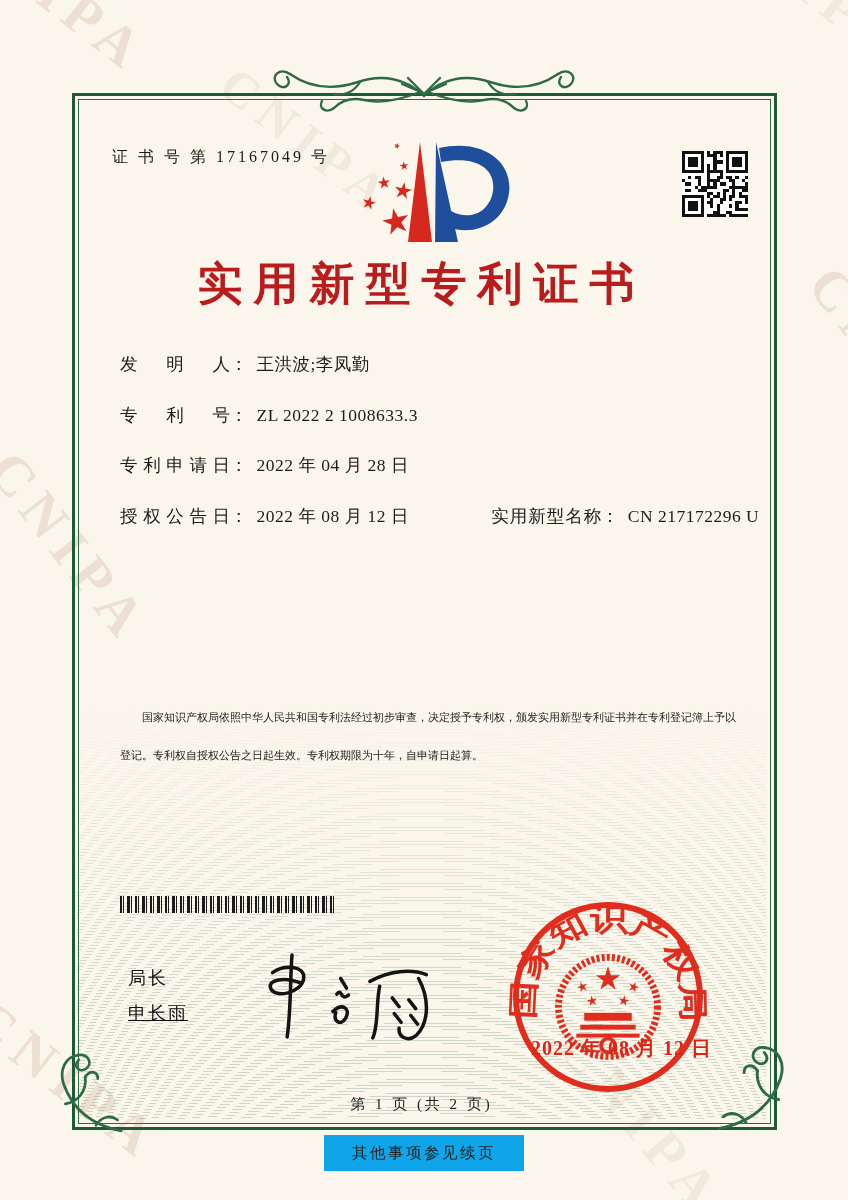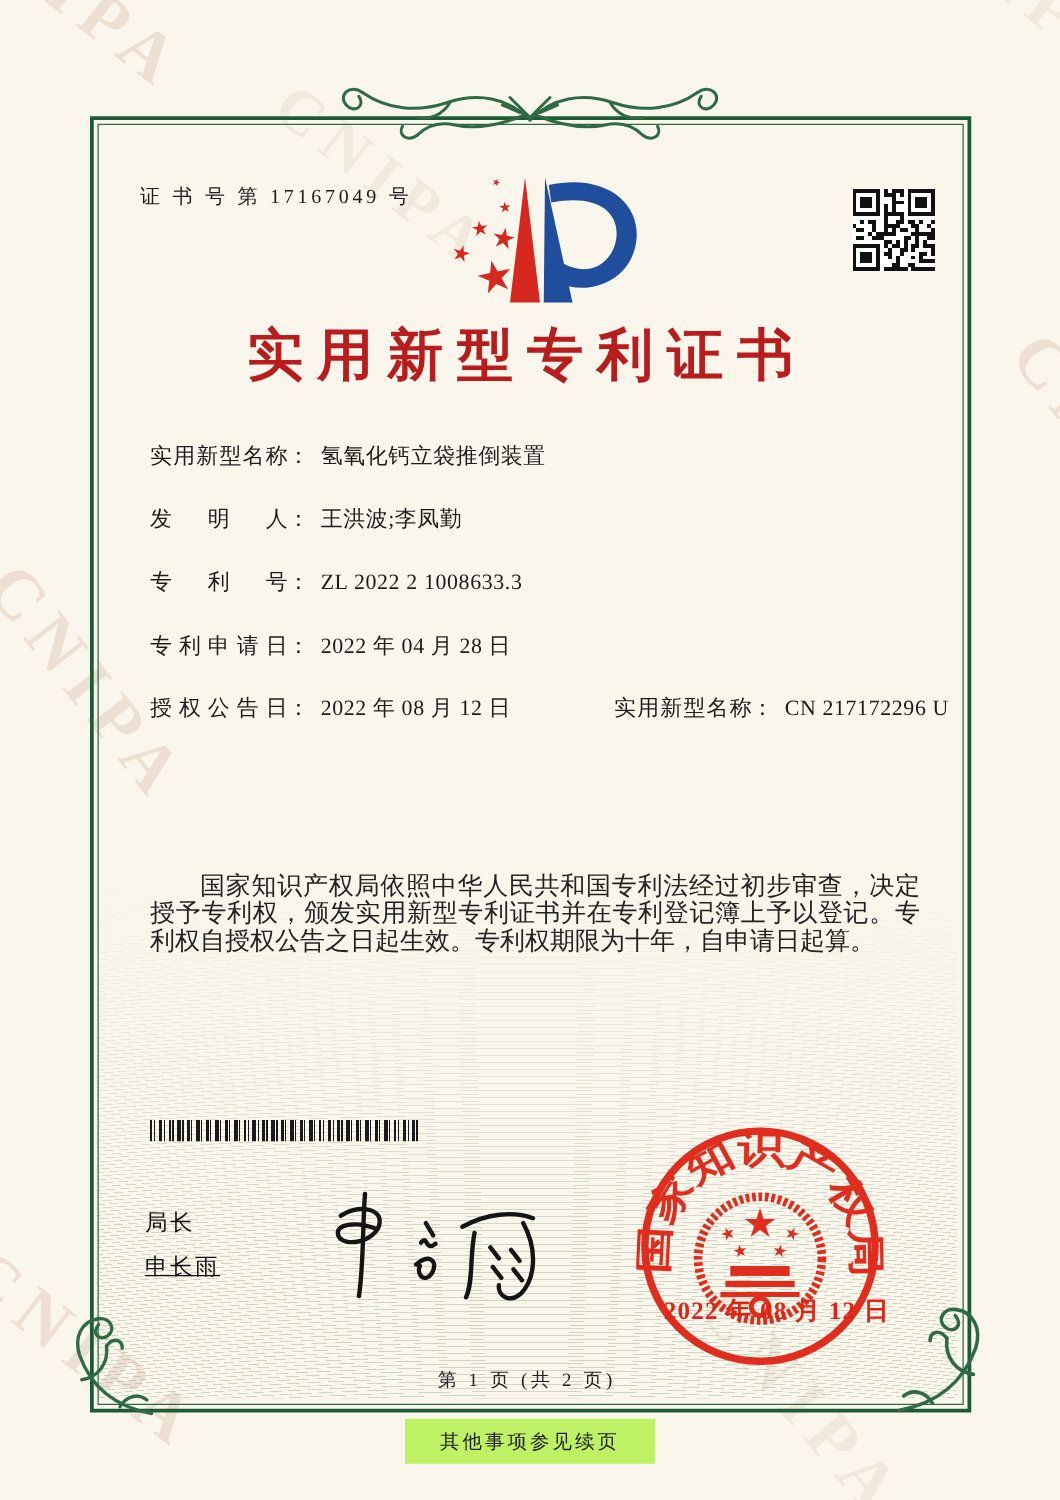--- a/index.html
+++ b/index.html
@@ -52,56 +52,56 @@
   .pair2{margin-left:78px;}
   .lbl{
     display:inline-block; width:110px; vertical-align:bottom;
     text-align:justify; text-align-last:justify;
   }
   .colon{display:inline-block;}
   .val{margin-left:9px; letter-spacing:0.5px;}
   
   .body-text{
     position:absolute; left:120px; top:698px; width:616px;
-    font-size:20px; line-height:22px; color:#222; text-align:justify;
+    font-size:11px; line-height:38px; color:#222; text-align:justify;
   }
   .body-text p{margin:0; text-indent:2em;}
   
   .barcode{
     position:absolute; left:120px; top:896px; width:216px; height:17px;
     background:repeating-linear-gradient(90deg,
       #1a1a1a 0 2px, transparent 2px 3px,
       #1a1a1a 3px 4px, transparent 4px 7px,
       #1a1a1a 7px 10px, transparent 10px 11px,
       #1a1a1a 11px 12px, transparent 12px 15px);
   }
   
   .signer-title, .signer-name{
-    position:absolute; left:116px;
+    position:absolute; left:128px;
     font-family:"Liberation Sans","DejaVu Sans",sans-serif;
     font-size:18px; color:#111; letter-spacing:2px; font-weight:500;
   }
   .signer-title{top:966px;}
   .signer-name{top:1001px;text-decoration:underline;}
   .signature{position:absolute; left:255px; top:950px; width:185px; height:92px;}
   
   .seal{position:absolute; left:509px; top:896px; width:198px; height:198px; opacity:0.95;}
   .seal-date{
     position:absolute; left:531px; top:1035px; width:190px;
     color:#df2314; font-size:20px; font-weight:bold; letter-spacing:1px;
     white-space:nowrap;
   }
   
   .page-num{
     position:absolute; left:72px; top:1095px; width:699px;
     text-align:center; font-size:15px; letter-spacing:3px; color:#222;
   }
   .note-strip{
     position:absolute; left:324px; top:1135px; width:200px; height:36px;
-    background:#bef264; display:flex; align-items:center; justify-content:center;
+    background:#0ea5e9; display:flex; align-items:center; justify-content:center;
     font-size:15.5px; letter-spacing:2.5px; color:#222;
   }
   
   .flourish-top{position:absolute; left:252px; top:62px; width:344px; height:60px;}
   .flourish-bl{position:absolute; left:48px; top:1048px; width:96px; height:90px;}
   .flourish-br{position:absolute; left:698px; top:1040px; width:96px; height:96px; transform:scaleX(-1);}
 </style>
 </head>
 <body>
 
@@ -314,23 +314,20 @@
         <rect x="0" y="14" width="7" height="7"></rect>
         <rect x="1" y="15" width="5" height="5" fill="#fff"></rect>
         <rect x="2" y="16" width="3" height="3"></rect>
       </g>
   </svg>
 
   <div class="doc-title">实用新型专利证书</div>
 
   <div class="fields">
     <div class="frow">
-      <span class="lbl">实用新型名称</span><span class="colon">：</span><span class="val">氢氧化钙立袋推倒装置</span>
-    </div>
-    <div class="frow">
       <span class="lbl">发明人</span><span class="colon">：</span><span class="val">王洪波;李凤勤</span>
     </div>
     <div class="frow">
       <span class="lbl">专利号</span><span class="colon">：</span><span class="val">ZL 2022 2 1008633.3</span>
     </div>
     <div class="frow">
       <span class="lbl">专利申请日</span><span class="colon">：</span><span class="val">2022 年 04 月 28 日</span>
     </div>
     <div class="frow">
       <span class="lbl">授权公告日</span><span class="colon">：</span><span class="val">2022 年 08 月 12 日</span>

